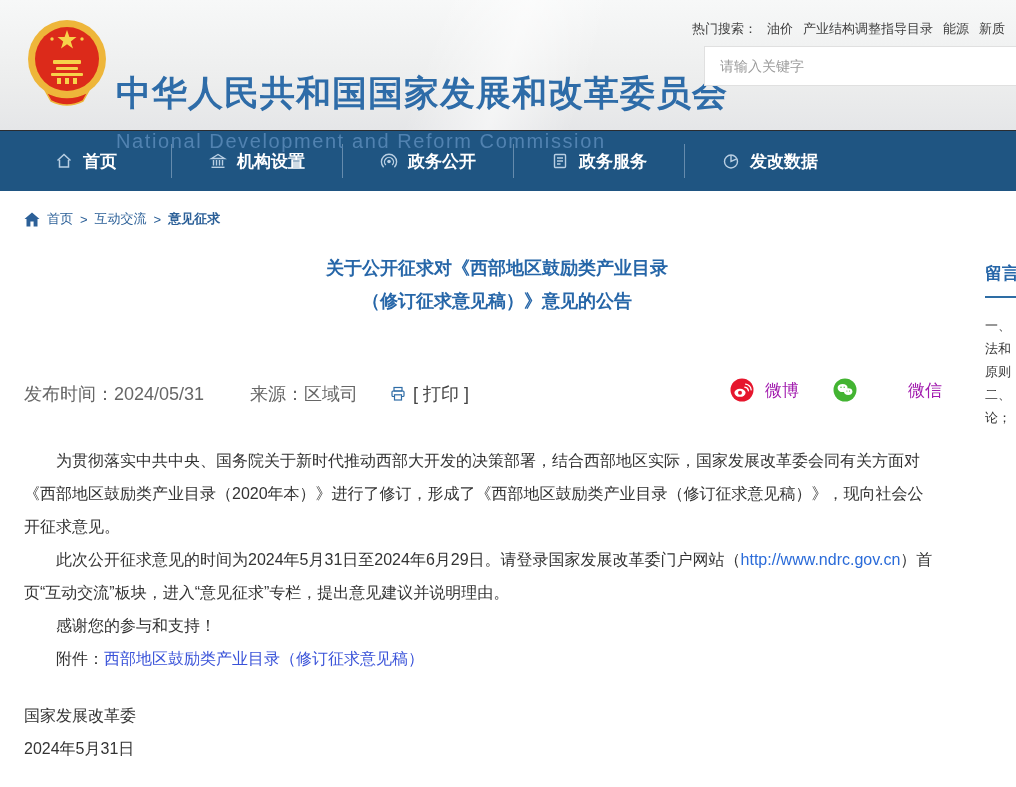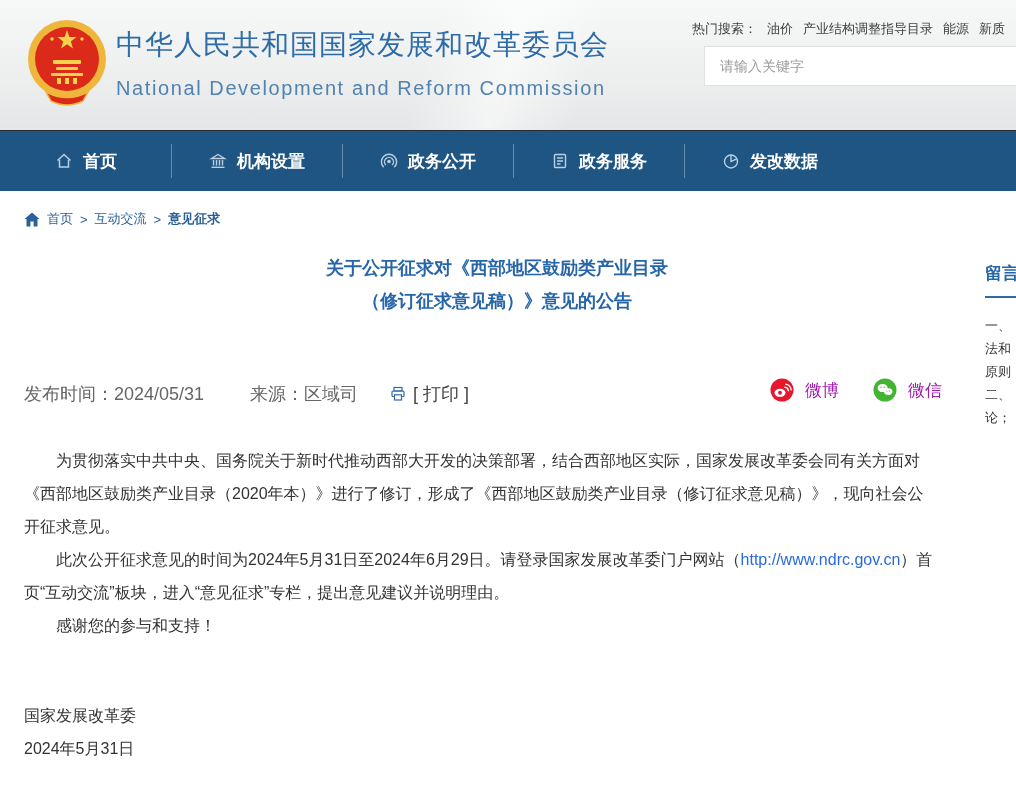--- a/index.html
+++ b/index.html
@@ -7,21 +7,21 @@
     position:relative;width:1016px;height:787px;overflow:hidden;background:#fff;
     font-family:"Liberation Sans","DejaVu Sans",sans-serif;
   }
   
   .header{position:absolute;top:0;left:0;width:1016px;height:130px;
     background:linear-gradient(180deg,#f7f8f8 0%,#eceded 65%,#e5e6e8 100%);}
   .header::after{content:"";position:absolute;inset:0;
     background:linear-gradient(108deg,rgba(255,255,255,0) 42%,rgba(255,255,255,.55) 50%,rgba(255,255,255,0) 58%);}
   .logo-wrap{position:absolute;left:26px;top:16px;z-index:2;cursor:pointer;}
   .site-title{position:absolute;left:116px;top:26px;z-index:2;}
-  .site-title-zh{font-size:28px;font-weight:normal;color:#2e6ca8;letter-spacing:1px;white-space:nowrap;}
+  .site-title-zh{font-size:35px;font-weight:bold;color:#2e6ca8;letter-spacing:1px;white-space:nowrap;margin-top:44px;}
   .site-title-en{font-size:20px;color:#5182b0;letter-spacing:1.6px;margin-top:13px;white-space:nowrap;}
   .hot-search{position:absolute;left:692px;top:20px;z-index:2;font-size:13px;color:#3f3f3f;white-space:nowrap;}
   .hot-term{margin-left:10px;cursor:pointer;}
   .search-box{position:absolute;left:704px;top:46px;z-index:2;width:340px;height:40px;
     background:#fff;border:1px solid #e0e0e0;box-sizing:border-box;}
   .search-box input{width:100%;height:100%;border:none;outline:none;background:transparent;
     font-size:14px;padding:0 15px;box-sizing:border-box;color:#333;
     font-family:"Liberation Sans","DejaVu Sans",sans-serif;}
   .search-box input::placeholder{color:#9b9b9b;}
   
@@ -40,21 +40,21 @@
   
   .article-title{position:absolute;top:252px;left:0;width:994px;text-align:center;
     font-size:18px;font-weight:bold;color:#2666a8;line-height:33px;}
   .meta-row{position:absolute;top:382px;left:24px;display:flex;align-items:center;
     font-size:18px;color:#666;}
   .meta-source{margin-left:46px;}
   .print-btn{margin-left:32px;display:flex;align-items:center;color:#444;cursor:pointer;}
   .print-btn svg{margin-right:7px;}
   .share-row{position:absolute;top:378px;right:74px;display:flex;align-items:center;font-size:17px;color:#a21caf;}
   .share-btn{display:flex;align-items:center;cursor:pointer;}
-  .share-btn + .share-btn{margin-left:34px;}
+  .share-btn + .share-btn{margin-left:34px;gap:40px;}
   .share-btn svg{margin-right:11px;display:block;}
   .article-body{position:absolute;top:444px;left:24px;width:912px;
     font-size:16px;line-height:33px;color:#333;}
   .article-body p{margin:0;text-indent:2em;}
   .link-url{color:#2a6bd9;cursor:pointer;text-decoration:none;}
   .link-attach{color:#3a53d9;cursor:pointer;text-decoration:none;}
   .signature{position:absolute;top:699px;left:24px;width:912px;text-align:left;
     font-size:16px;color:#333;line-height:33px;}
   
   .sidebar{position:absolute;left:985px;top:262px;width:200px;}
@@ -197,20 +197,21 @@
         <circle cx="16.5" cy="13" r="0.6" fill="#43b432"></circle>
     </svg>
     <span>微信</span>
   </span>
 </div>
 
 <div class="article-body">
   <p>为贯彻落实中共中央、国务院关于新时代推动西部大开发的决策部署，结合西部地区实际，国家发展改革委会同有关方面对《西部地区鼓励类产业目录（2020年本）》进行了修订，形成了《西部地区鼓励类产业目录（修订征求意见稿）》，现向社会公开征求意见。</p>
   <p><span>此次公开征求意见的时间为2024年5月31日至2024年6月29日。请登录国家发展改革委门户网站（</span><span class="link-url">http://www.ndrc.gov.cn</span><span>）首页“互动交流”板块，进入“意见征求”专栏，提出意见建议并说明理由。</span></p>
   <p>感谢您的参与和支持！</p>
+  <p><span>附件：</span><span class="link-attach">西部地区鼓励类产业目录（修订征求意见稿）</span></p>
 </div>
 
 <div class="signature">
   <div>国家发展改革委</div>
   <div>2024年5月31日</div>
 </div>
 
 <div class="sidebar">
   <div class="sidebar-title">留言</div>
   <div class="sidebar-text">

